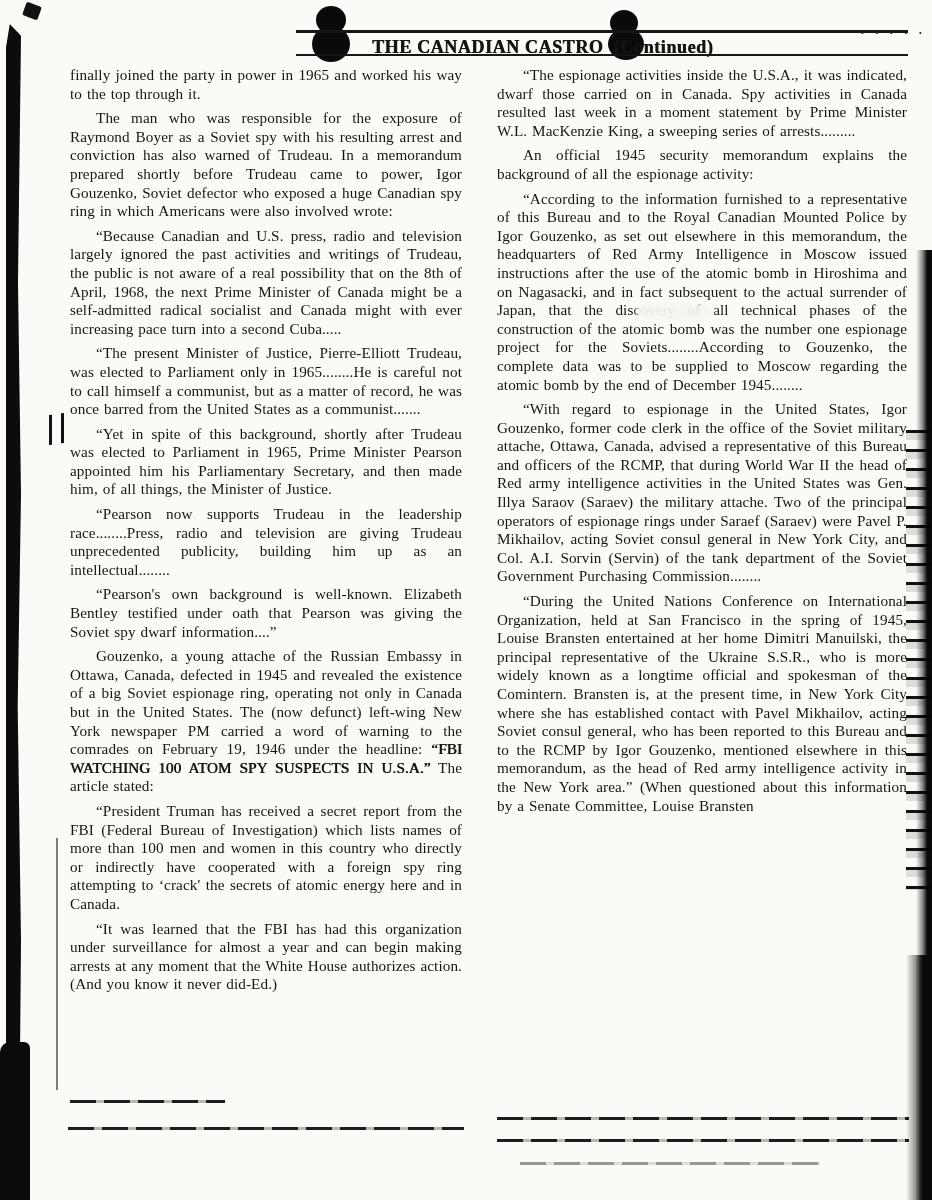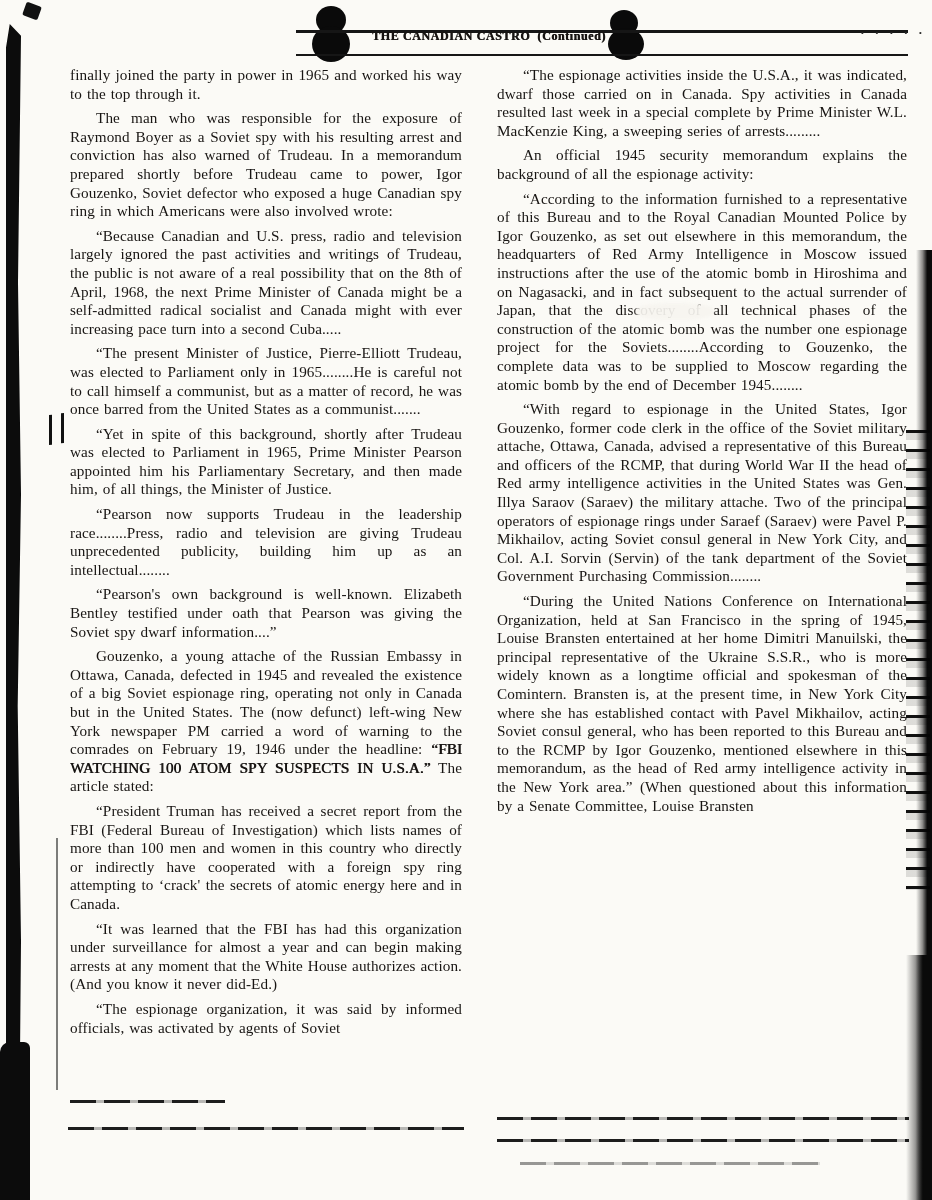--- a/index.html
+++ b/index.html
@@ -27,22 +27,22 @@
     word-spacing:1px;
   }
   .noindent{text-indent:0;}
   .hl{text-shadow:0.6px 0 currentColor;}
 
   
   .rule{position:absolute;background:#161616;}
   .rule-top{left:296px;top:30px;width:612px;height:3px;}
   .rule-bottom{left:296px;top:54px;width:612px;height:2px;}
   .header-title{
-    position:absolute;left:372px;top:29px;
-    font-size:12px;font-weight:700;letter-spacing:0.6px;
+    position:absolute;left:372px;top:37px;
+    font-size:18px;font-weight:700;letter-spacing:0.6px;
     white-space:pre;text-shadow:0.5px 0 currentColor;
   }
   .corner-marks{
     position:absolute;right:6px;top:22px;
     font-size:13px;font-weight:700;letter-spacing:4px;color:#2b2b2b;white-space:pre;
   }
 
   
   .left-edge-bar{
     position:absolute;left:6px;top:24px;width:15px;height:1176px;background:#0c0c0c;
@@ -121,24 +121,23 @@
       <p class="para noindent"><span>finally joined the party in power in 1965 and worked his way to the top through it.</span></p>
       <p class="para"><span>The man who was responsible for the exposure of Raymond Boyer as a Soviet spy with his resulting arrest and conviction has also warned of Trudeau. In a memorandum prepared shortly before Trudeau came to power, Igor Gouzenko, Soviet defector who exposed a huge Canadian spy ring in which Americans were also involved wrote:</span></p>
       <p class="para"><span>“Because Canadian and U.S. press, radio and television largely ignored the past activities and writings of Trudeau, the public is not aware of a real possibility that on the 8th of April, 1968, the next Prime Minister of Canada might be a self-admitted radical socialist and Canada might with ever increasing pace turn into a second Cuba.....</span></p>
       <p class="para"><span>“The present Minister of Justice, Pierre-Elliott Trudeau, was elected to Parliament only in 1965........He is careful not to call himself a communist, but as a matter of record, he was once barred from the United States as a communist.......</span></p>
       <p class="para"><span>“Yet in spite of this background, shortly after Trudeau was elected to Parliament in 1965, Prime Minister Pearson appointed him his Parliamentary Secretary, and then made him, of all things, the Minister of Justice.</span></p>
       <p class="para"><span>“Pearson now supports Trudeau in the leadership race........Press, radio and television are giving Trudeau unprecedented publicity, building him up as an intellectual........</span></p>
       <p class="para"><span>“Pearson's own background is well-known. Elizabeth Bentley testified under oath that Pearson was giving the Soviet spy dwarf information....”</span></p>
       <p class="para"><span>Gouzenko, a young attache of the Russian Embassy in Ottawa, Canada, defected in 1945 and revealed the existence of a big Soviet espionage ring, operating not only in Canada but in the United States. The (now defunct) left-wing New York newspaper PM carried a word of warning to the comrades on February 19, 1946 under the headline: </span><span class="hl">“FBI WATCHING 100 ATOM SPY SUSPECTS IN U.S.A.”</span><span> The article stated:</span></p>
       <p class="para"><span>“President Truman has received a secret report from the FBI (Federal Bureau of Investigation) which lists names of more than 100 men and women in this country who directly or indirectly have cooperated with a foreign spy ring attempting to ‘crack' the secrets of atomic energy here and in Canada.</span></p>
       <p class="para"><span>“It was learned that the FBI has had this organization under surveillance for almost a year and can begin making arrests at any moment that the White House authorizes action. (And you know it never did-Ed.)</span></p>
-      <p class="para"><span>“The espionage organization, it was said by informed officials, was activated by agents of Soviet</span></p>
     </div>
   <div class="col col-right" id="col-right">
-      <p class="para"><span>“The espionage activities inside the U.S.A., it was indicated, dwarf those carried on in Canada. Spy activities in Canada resulted last week in a special complete by Prime Minister W.L. MacKenzie King, a sweeping series of arrests.........</span></p>
+      <p class="para"><span>“The espionage activities inside the U.S.A., it was indicated, dwarf those carried on in Canada. Spy activities in Canada resulted last week in a moment statement by Prime Minister W.L. MacKenzie King, a sweeping series of arrests.........</span></p>
       <p class="para"><span>An official 1945 security memorandum explains the background of all the espionage activity:</span></p>
       <p class="para"><span>“According to the information furnished to a representative of this Bureau and to the Royal Canadian Mounted Police by Igor Gouzenko, as set out elsewhere in this memorandum, the headquarters of Red Army Intelligence in Moscow issued instructions after the use of the atomic bomb in Hiroshima and on Nagasacki, and in fact subsequent to the actual surrender of Japan, that the discovery of all technical phases of the construction of the atomic bomb was the number one espionage project for the Soviets........According to Gouzenko, the complete data was to be supplied to Moscow regarding the atomic bomb by the end of December 1945........</span></p>
       <p class="para"><span>“With regard to espionage in the United States, Igor Gouzenko, former code clerk in the office of the Soviet military attache, Ottawa, Canada, advised a representative of this Bureau and officers of the RCMP, that during World War II the head of Red army intelligence activities in the United States was Gen. Illya Saraov (Saraev) the military attache. Two of the principal operators of espionage rings under Saraef (Saraev) were Pavel P. Mikhailov, acting Soviet consul general in New York City, and Col. A.I. Sorvin (Servin) of the tank department of the Soviet Government Purchasing Commission........</span></p>
       <p class="para"><span>“During the United Nations Conference on International Organization, held at San Francisco in the spring of 1945, Louise Bransten entertained at her home Dimitri Manuilski, the principal representative of the Ukraine S.S.R., who is more widely known as a longtime official and spokesman of the Comintern. Bransten is, at the present time, in New York City where she has established contact with Pavel Mikhailov, acting Soviet consul general, who has been reported to this Bureau and to the RCMP by Igor Gouzenko, mentioned elsewhere in this memorandum, as the head of Red army intelligence activity in the New York area.” (When questioned about this information by a Senate Committee, Louise Bransten</span></p>
     </div>
 
   <div class="right-edge-smudge"></div>
   <div class="right-edge-smudge-2"></div>
   <div class="right-streaks"></div>
   <div class="fold-line"></div>

